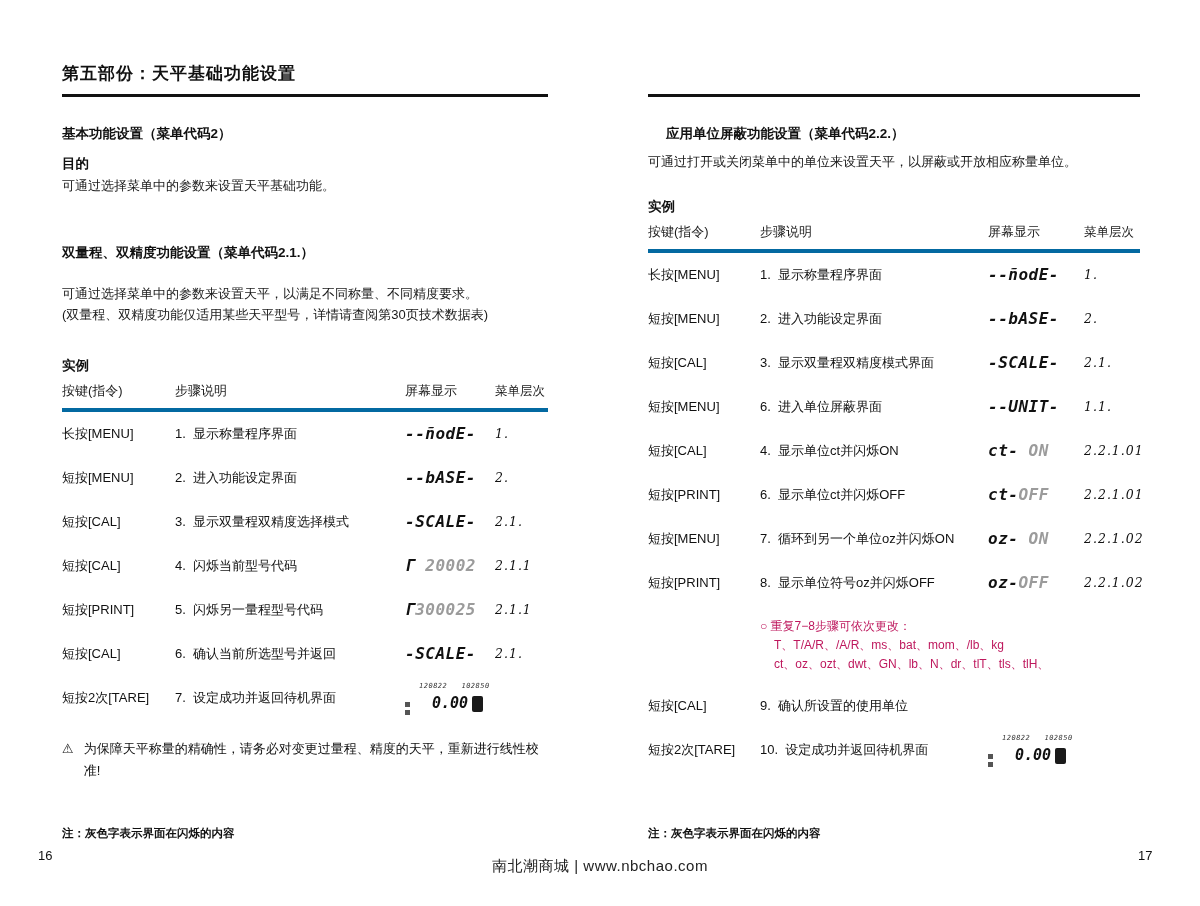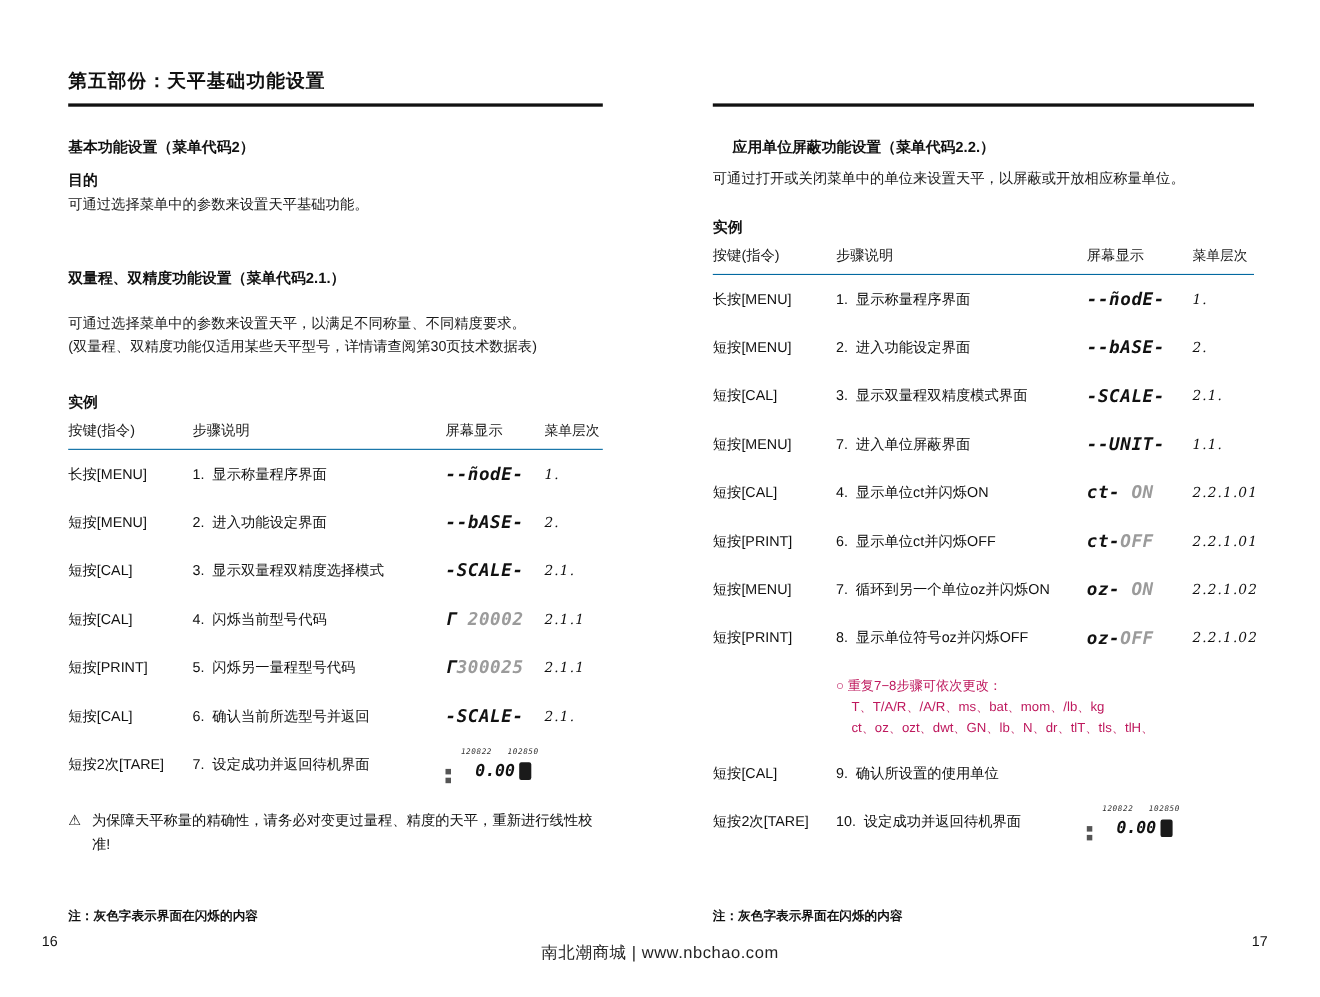--- a/index.html
+++ b/index.html
@@ -25,21 +25,21 @@
 
   .sec-title { font-weight:bold; font-size:13.5px; line-height:18px; }
   .para { font-size:13px; line-height:21px; color:#1a1a1a; }
 
   .mb2{margin-bottom:2px;} .mb4{margin-bottom:21px;} .mb6{margin-bottom:6px;}
   .mb8{margin-bottom:8px;margin-left:18px;} .mb12{margin-bottom:12px;} .mb26{margin-bottom:26px;}
   .mb32{margin-bottom:32px;} .mb48{margin-bottom:48px;}
 
   .t-head {
     display:grid; align-items:end;
-    padding-bottom:7px; border-bottom:1px solid #0369a1;
+    padding-bottom:7px; border-bottom:4px solid #0369a1;
     font-size:13px; color:#1a1a1a;
   }
   .t-body .t-row { display:grid; align-items:center; height:44px; }
   .col-left  .t-head, .col-left  .t-row { grid-template-columns:113px 230px 90px 1fr; }
   .col-right .t-head, .col-right .t-row { grid-template-columns:112px 228px 96px 1fr; }
 
   .c-key  { font-size:13px; white-space:nowrap; }
   .c-step { font-size:13px; white-space:pre; }
   .c-disp { white-space:nowrap; overflow:visible; }
   .c-level, .level {
@@ -203,21 +203,21 @@
         <div class="c-level">2.</div>
       </div>
       <div class="t-row">
         <div class="c-key">短按[CAL]</div>
         <div class="c-step">3.  显示双量程双精度模式界面</div>
         <div class="c-disp"><span class="lcd">-SCALE-</span></div>
         <div class="c-level">2.1.</div>
       </div>
       <div class="t-row">
         <div class="c-key">短按[MENU]</div>
-        <div class="c-step">7.  进入单位屏蔽界面</div>
+        <div class="c-step">6.  进入单位屏蔽界面</div>
         <div class="c-disp"><span class="lcd">--UNIT-</span></div>
         <div class="c-level">1.1.</div>
       </div>
       <div class="t-row">
         <div class="c-key">短按[CAL]</div>
         <div class="c-step">4.  显示单位ct并闪烁ON</div>
         <div class="c-disp"><span class="lcd">ct- </span><span class="lcd flash">ON</span></div>
         <div class="c-level">2.2.1.01</div>
       </div>
       <div class="t-row">

